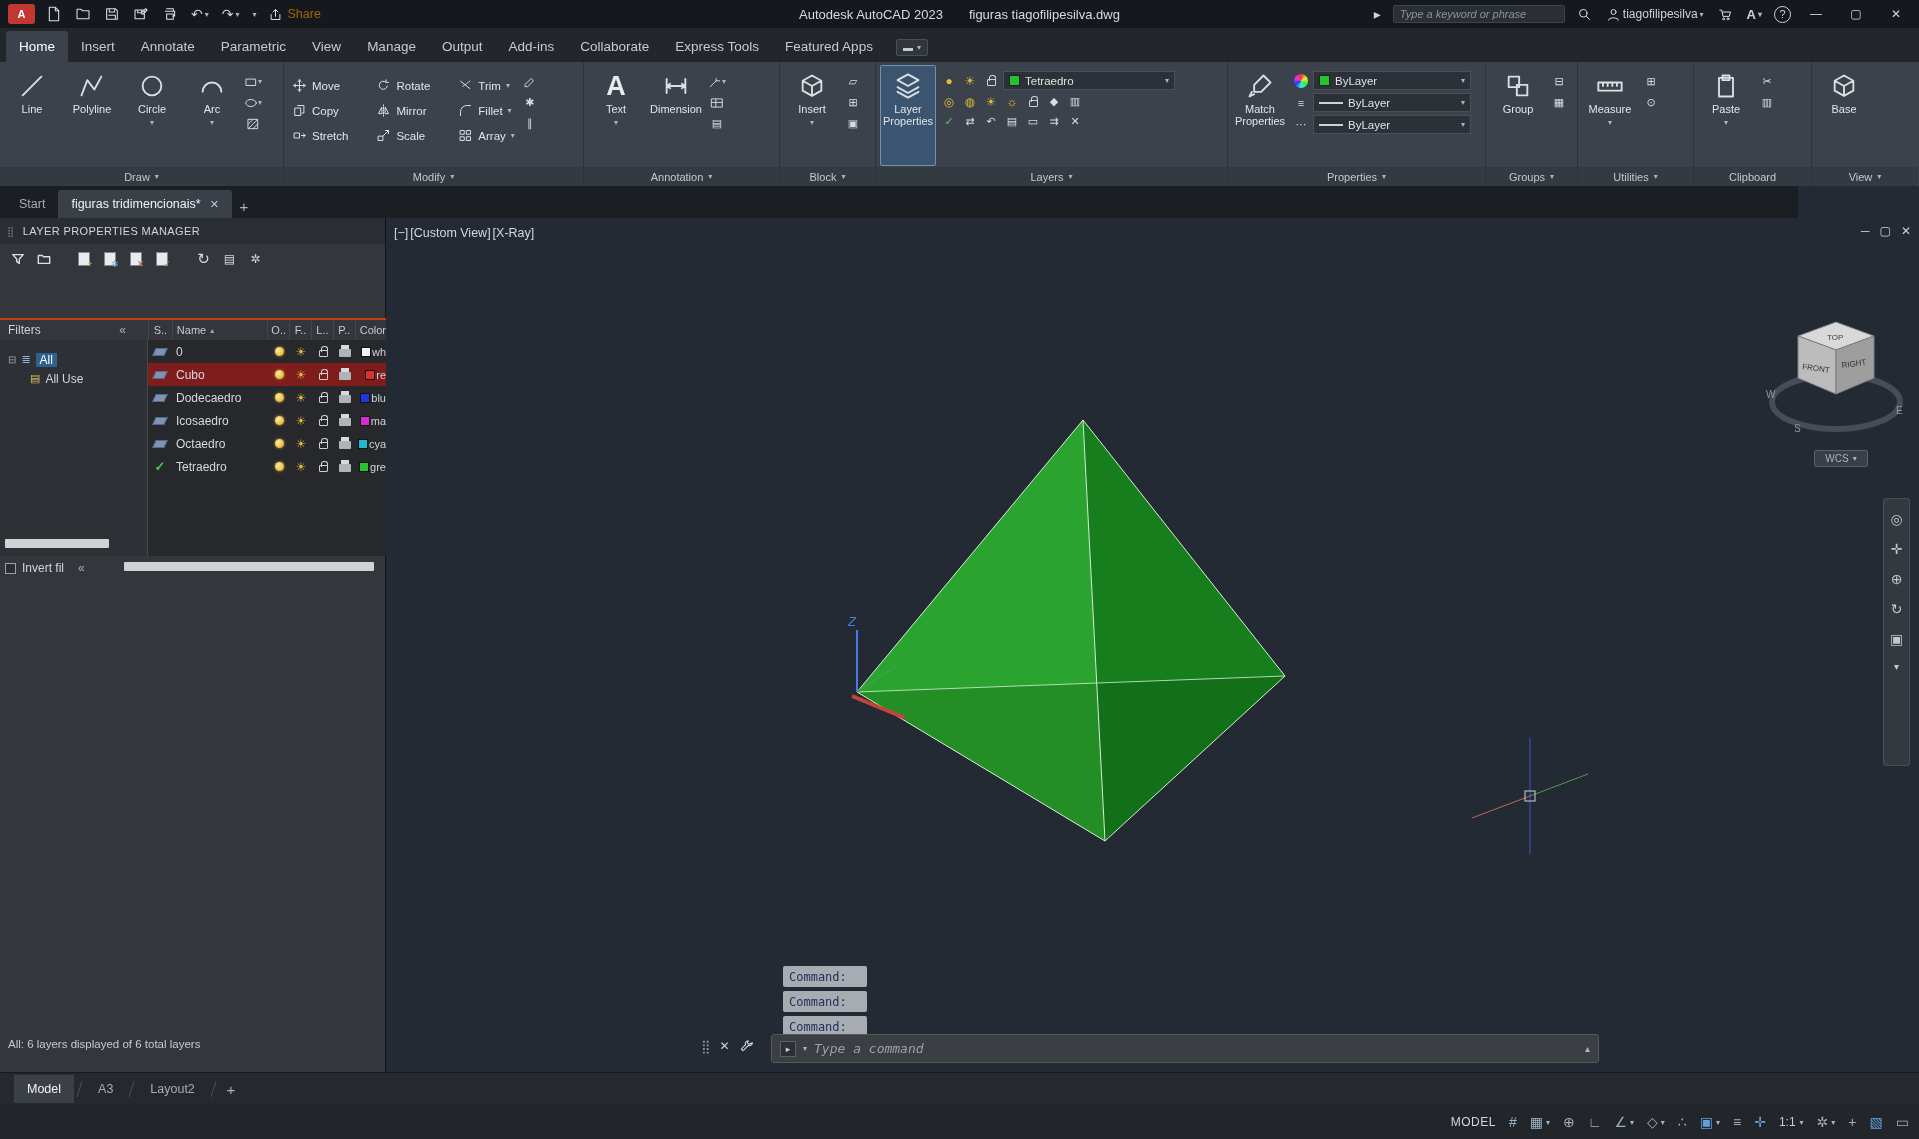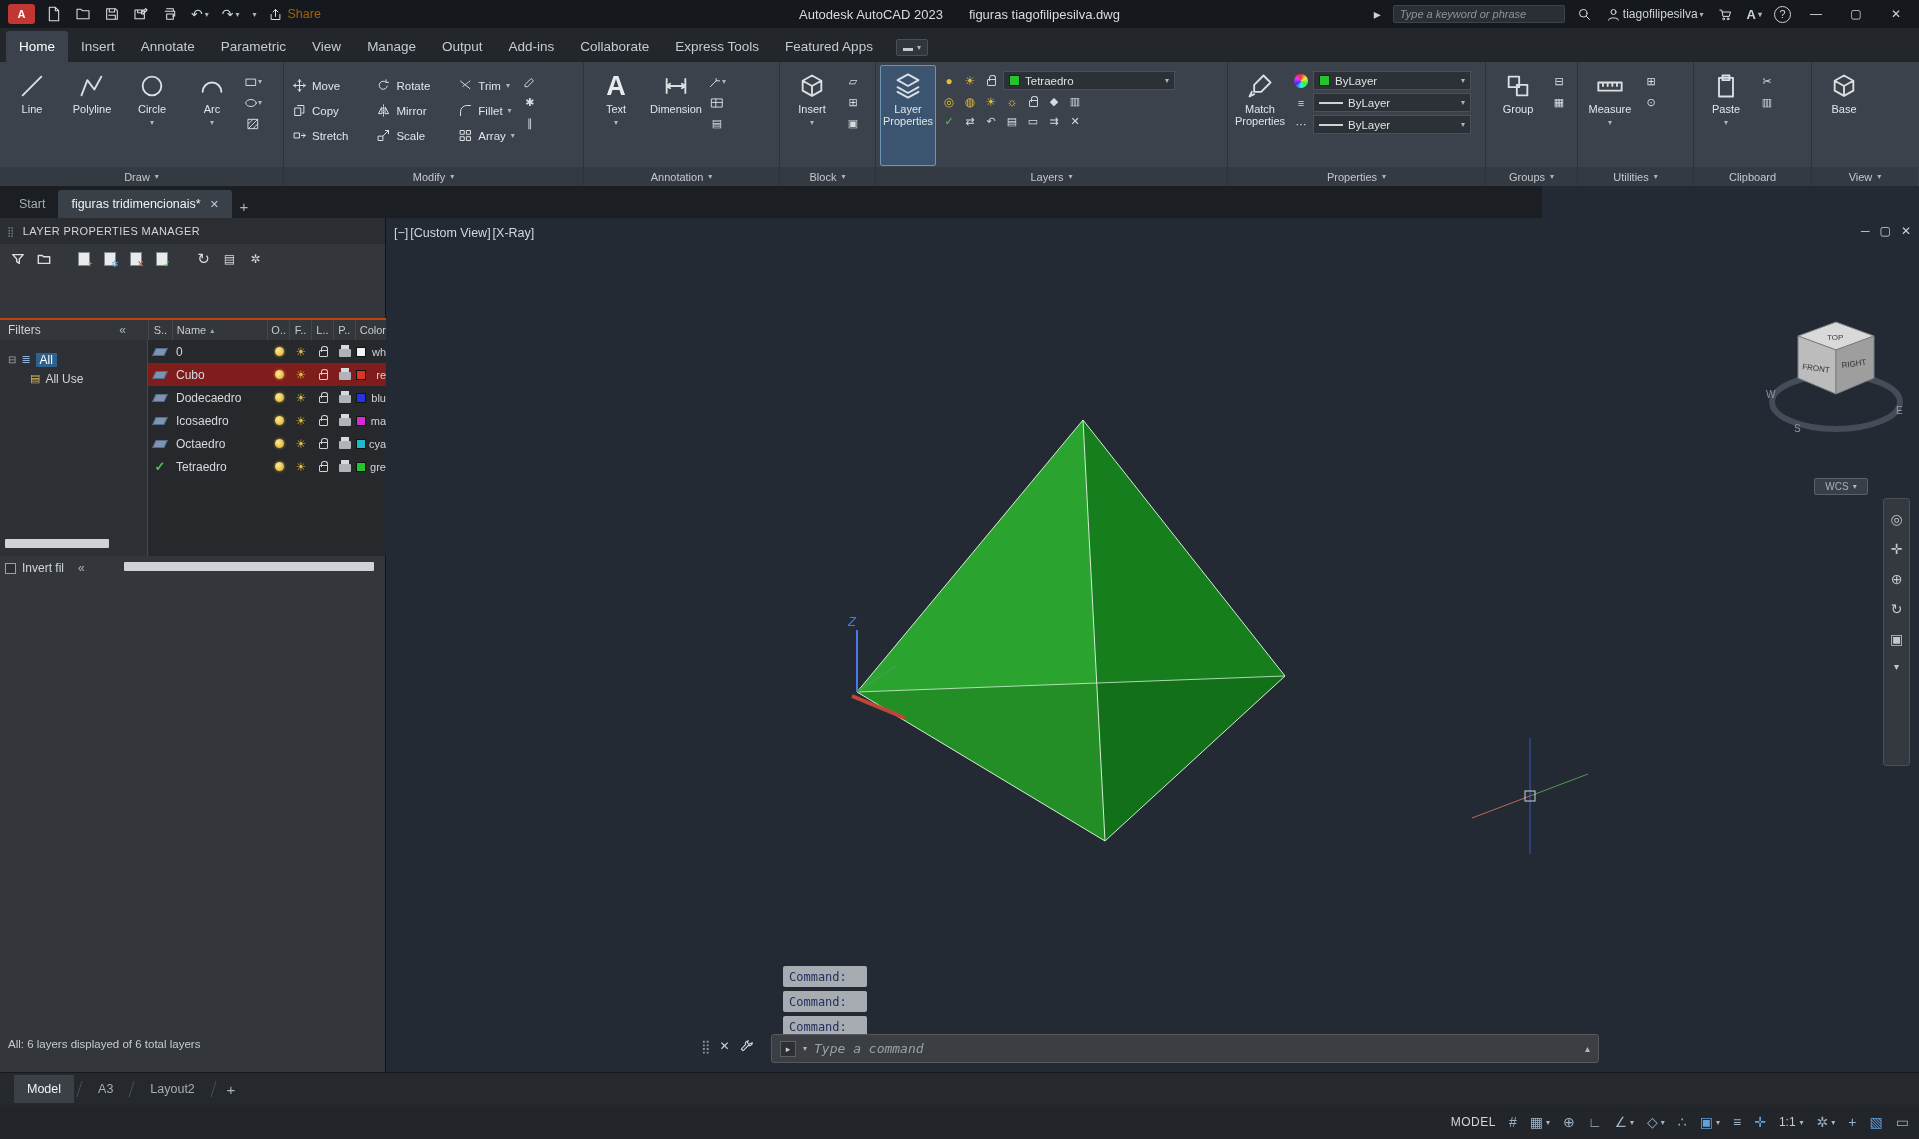--- a/index.html
+++ b/index.html
@@ -43,21 +43,21 @@
 .lrow{display:flex;align-items:center;gap:3px}
 .combo{height:19px;background:#2c3037;border:1px solid #4a505a;display:flex;align-items:center;gap:5px;padding:0 5px;font-size:11.5px;color:#e0e3e6}
 .combo .dd{margin-left:auto}
 .sw{width:11px;height:11px;border:1px solid #1d2126}
 .lwbar{width:24px;height:2px;background:#cfd3d8}
 .colorwheel{width:14px;height:14px;border-radius:50%;background:conic-gradient(#e33,#ee3,#3e3,#3ee,#33e,#e3e,#e33)}
 .yel{color:#e3bd3a;font-size:12px}
 .grn{color:#5fc763}
 .bigA{font-size:27px;font-weight:bold;color:#e8ebee;line-height:28px}
 
-#filetabs{position:absolute;left:0;top:186px;width:1542px;height:32px;background:#1b1e22;display:flex;align-items:flex-end;padding-left:6px;font-size:12.5px}
+#filetabs{position:absolute;left:0;top:186px;width:1798px;height:32px;background:#1b1e22;display:flex;align-items:flex-end;padding-left:6px;font-size:12.5px}
 .ftab{height:28px;display:flex;align-items:center;gap:9px;padding:0 13px;color:#a6adb4}
 .ftab.on{background:#3a4047;color:#f0f2f4;border-radius:3px 3px 0 0}
 .ftab .x{font-size:11px;color:#c2c7cc}
 .fplus{width:24px;height:24px;display:flex;align-items:center;justify-content:center;color:#aeb4ba;font-size:15px}
 
 #palette{position:absolute;left:0;top:218px;width:386px;height:854px;background:#33363b;border-right:1px solid #111417}
 #pal-title{height:26px;background:#2a2d31;display:flex;align-items:center;gap:8px;padding:0 7px;font-size:11px;color:#d2d6da;letter-spacing:.4px}
 #pal-cur{height:30px;display:flex;align-items:center;padding:0 9px;font-size:12px;color:#d8dcde;position:relative}
 #pal-search{position:absolute;left:238px;top:5px;width:138px;height:20px;background:#26282c;border:1px solid #4a4f55;color:#aeb4ba;font-size:11px;padding:0 18px 0 6px;outline:none}
 #pal-search::placeholder{color:#8d949b}
@@ -77,41 +77,41 @@
 .titem{display:flex;align-items:center;gap:5px;height:19px;padding-left:8px;font-size:12px;color:#d2d6da}
 .titem.sub{padding-left:30px}
 .titem.on .tlab{background:#2d628f;color:#fff;padding:0 4px}
 .exp{font-size:10px;color:#9fa6ad}
 .stackic{color:#8fb3d9;font-size:11px}
 .fold{color:#d8b95c;font-size:11px}
 #pal-table{position:absolute;left:148px;top:122px;width:238px;height:216px;background:#26282c}
 .trow{display:flex;align-items:center;height:23px;font-size:12px;color:#d6dade}
 .trow.sel{background:#7f1d1d}
 .c{display:flex;align-items:center;justify-content:center}
-.c.s{width:24px}.c.n{width:96px;justify-content:flex-start;padding-left:4px}.c.i{width:22px}.c.col{flex:1;justify-content:space-between;gap:1px;overflow:hidden}
+.c.s{width:24px}.c.n{width:96px;justify-content:flex-start;padding-left:4px}.c.i{width:22px}.c.col{flex:1;justify-content:flex-end;gap:1px;overflow:hidden}
 .lyr{width:12px;height:8px;background:#7d94b5;border:1px solid #55698a;transform:skewX(-25deg)}
 .chk{color:#49c24f;font-size:13px;font-weight:bold}
 .bulb{width:9px;height:9px;border-radius:50%;background:radial-gradient(circle at 35% 35%,#ffe9a0,#d9a916);box-shadow:0 0 3px #c79f2a}
 .lk{width:9px;height:7px;border:1px solid #cfd3d8;border-radius:1px;position:relative;margin-top:4px}
 .lk::before{content:"";position:absolute;top:-5px;left:1px;width:5px;height:5px;border:1px solid #cfd3d8;border-bottom:none;border-radius:3px 3px 0 0}
 .pr{width:12px;height:8px;background:#aeb4ba;border-radius:1px;position:relative;margin-top:3px}
 .pr::before{content:"";position:absolute;top:-4px;left:2px;width:8px;height:4px;background:#d6dade}
 .sw2{width:10px;height:10px;border:1px solid #101316}
 .c.col em{font-size:11px;color:#cfd3d8;white-space:nowrap}
 .sbar{position:absolute;background:#d0d3d6;height:9px;border-radius:1px}
 #pal-invert{position:absolute;left:5px;top:340px;height:20px;display:flex;align-items:center;gap:6px;font-size:12px;color:#d2d6da}
 .cb{width:11px;height:11px;border:1px solid #9aa0a7;background:#2a2d31}
 #pal-status{position:absolute;left:8px;top:820px;font-size:11.5px;color:#c6cbd1}
 
 #canvas{position:absolute;left:386px;top:218px;width:1533px;height:854px;background:#232a33;overflow:hidden}
 #vp-label{position:absolute;left:8px;top:8px;display:flex;gap:2px;font-size:12.5px;color:#d4d8dc;z-index:3}
 #vp-ctrls{position:absolute;right:8px;top:6px;display:flex;gap:10px;color:#cfd3d8;font-size:12px;z-index:3}
 .edge{stroke:#d4f0d4;stroke-width:1;fill:none}
 #viewcube{position:absolute;left:1378px;top:84px;width:150px;height:160px}
-#wcs{position:absolute;left:1428px;top:260px;width:54px;height:17px;background:rgba(72,78,86,.6);border:1px solid #5a616a;border-radius:2px;display:flex;align-items:center;justify-content:center;gap:4px;font-size:10px;color:#a8b0b8}
+#wcs{position:absolute;left:1428px;top:232px;width:54px;height:17px;background:rgba(72,78,86,.6);border:1px solid #5a616a;border-radius:2px;display:flex;align-items:center;justify-content:center;gap:4px;font-size:10px;color:#a8b0b8}
 #navbar{position:absolute;left:1497px;top:280px;width:27px;height:268px;background:rgba(56,61,68,.8);border:1px solid #4a5058;border-radius:3px;display:flex;flex-direction:column;align-items:center;gap:14px;padding-top:12px;color:#c2c7cd;font-size:14px}
 .chip{position:absolute;left:397px;width:84px;height:21px;background:rgba(186,190,196,.88);border-radius:2px;display:flex;align-items:center;padding-left:6px;font-family:"DejaVu Sans Mono",monospace;font-size:12px;color:#23305c}
 #cmddock{position:absolute;left:315px;top:820px;display:flex;align-items:center;gap:9px;color:#8a9098}
 #cmdbar{position:absolute;left:385px;top:816px;width:828px;height:29px;background:#3b3e42;border:1px solid #57595d;border-radius:3px;display:flex;align-items:center;padding:0 8px;gap:7px}
 .cmdic{width:16px;height:16px;background:#2c2f33;border:1px solid #5c5f63;display:flex;align-items:center;justify-content:center;font-size:9px;color:#cfd3d8}
 #cmdinput{flex:1;background:transparent;border:none;outline:none;color:#9ba1a8;font-style:italic;font-size:13px;font-family:"DejaVu Sans Mono",monospace}
 #cmdinput::placeholder{color:#9ba1a8;font-style:italic}
 
 #layoutbar{position:absolute;left:0;top:1072px;width:1919px;height:33px;background:#25282d;display:flex;align-items:center;padding-left:14px;gap:2px;border-top:1px solid #17191d}
 .ltab{padding:7px 13px;color:#a6adb4;font-size:12.5px}

